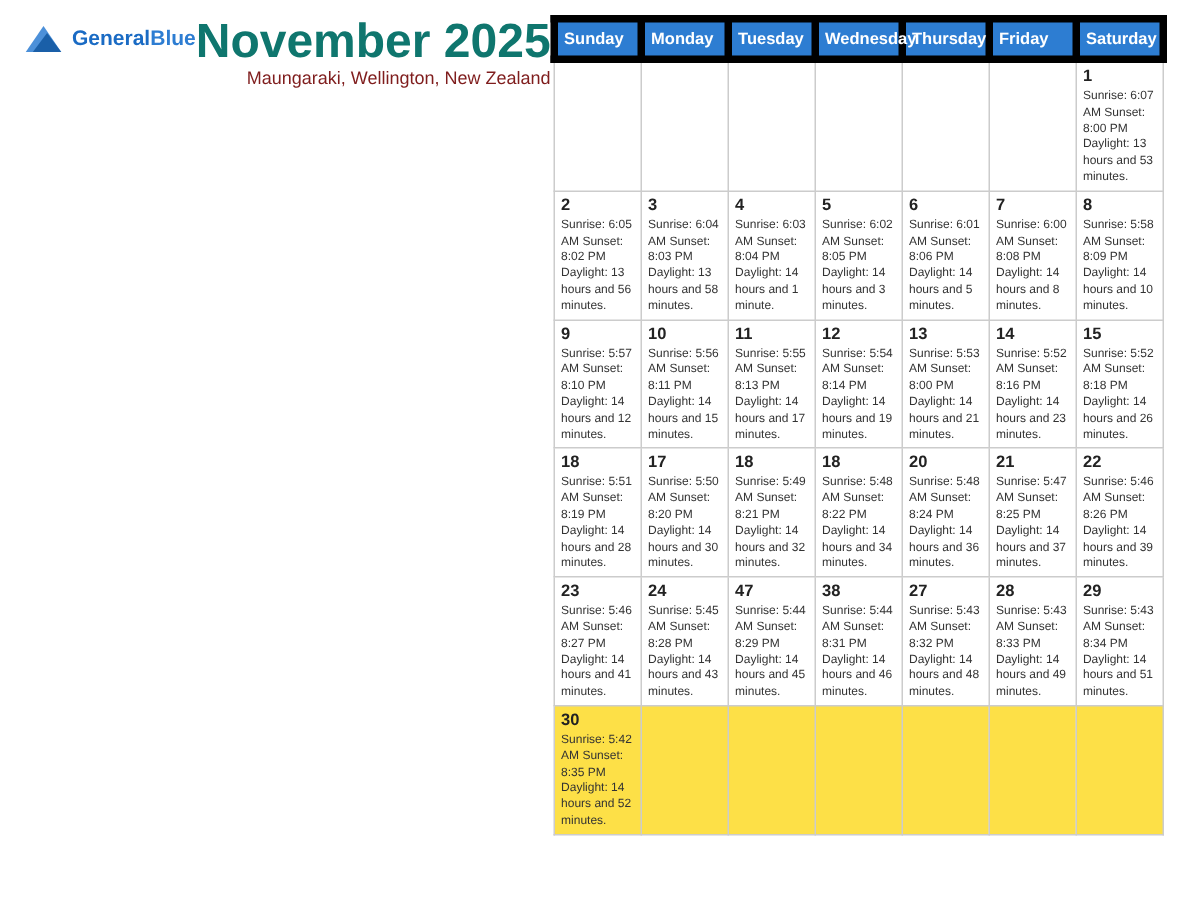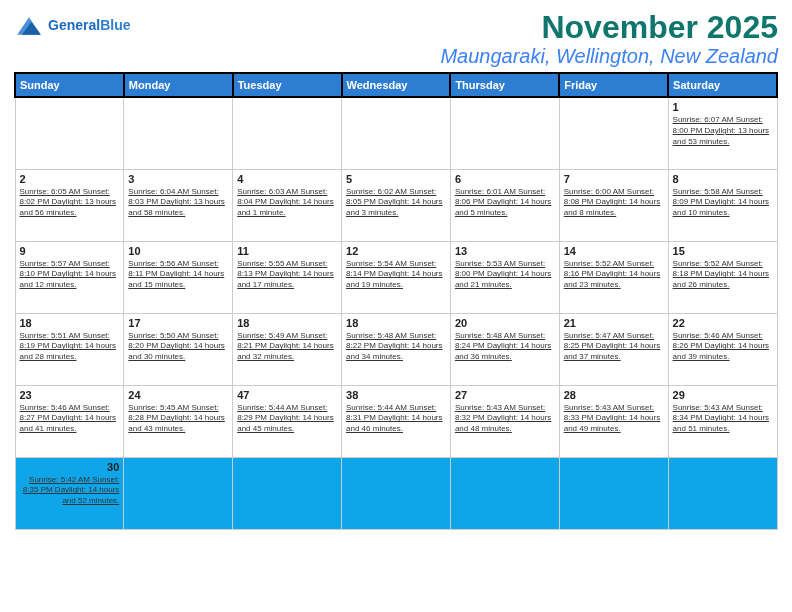--- a/index.html
+++ b/index.html
@@ -8,21 +8,21 @@
       height: 612px;
       font-family: Arial, sans-serif;
       background: #fff;
       overflow: hidden;
     }
     .page {
       width: 792px;
       height: 516px;
       padding: 10px 14px;
       display: flex;
-      flex-direction: column;
+      flex-direction: row;
     }
     .header {
       display: flex;
       align-items: flex-start;
       justify-content: space-between;
       margin-bottom: 4px;
     }
     .logo {
       display: flex;
       align-items: center;
@@ -45,65 +45,62 @@
     .title-section {
       text-align: right;
     }
     .month-title {
       font-size: 32px;
       font-weight: bold;
       color: #0f766e;
       line-height: 1.1;
     }
     .location {
-      font-size: 20px;
-      color: #3b82f6;
-      font-style: italic;
+      font-size: 12px;
+      color: #7f1d1d;
     }
     .calendar {
       flex: 1;
       border: 1px solid #ccc;
       border-collapse: collapse;
       width: 100%;
       table-layout: fixed;
     }
     .calendar thead tr th {
       background: #2d7dd2;
       color: #fff;
       font-size: 11px;
       font-weight: bold;
       padding: 5px 4px;
       text-align: left;
-      border: 2px solid #000000;
+      border: 5px solid #000000;
     }
     .calendar tbody tr td {
       border: 1px solid #ccc;
       vertical-align: top;
       padding: 3px 4px;
       font-size: 8.5px;
       color: #333;
       height: 72px;
       background: #fff;
     }
     .calendar tbody tr:last-child td {
-      background: #0ea5e9;
-      text-align: right;
+      background: #fde047;
     }
     .day-number {
       font-size: 11px;
       font-weight: bold;
       color: #222;
       display: block;
       margin-bottom: 2px;
     }
     .day-info {
       font-size: 8px;
       color: #333;
       line-height: 1.35;
-      text-decoration: underline;
     }
     .empty {
       background: #f5f5f5;
     }
     .last-row td {
       background: #f0f0f0;
     }
   </style>
 </head>
 <body>

